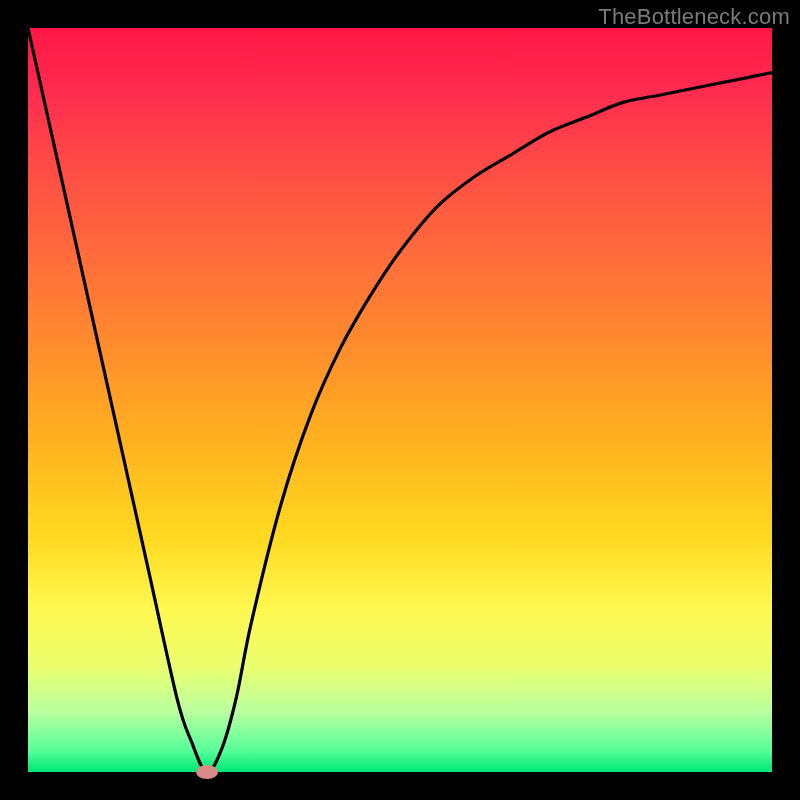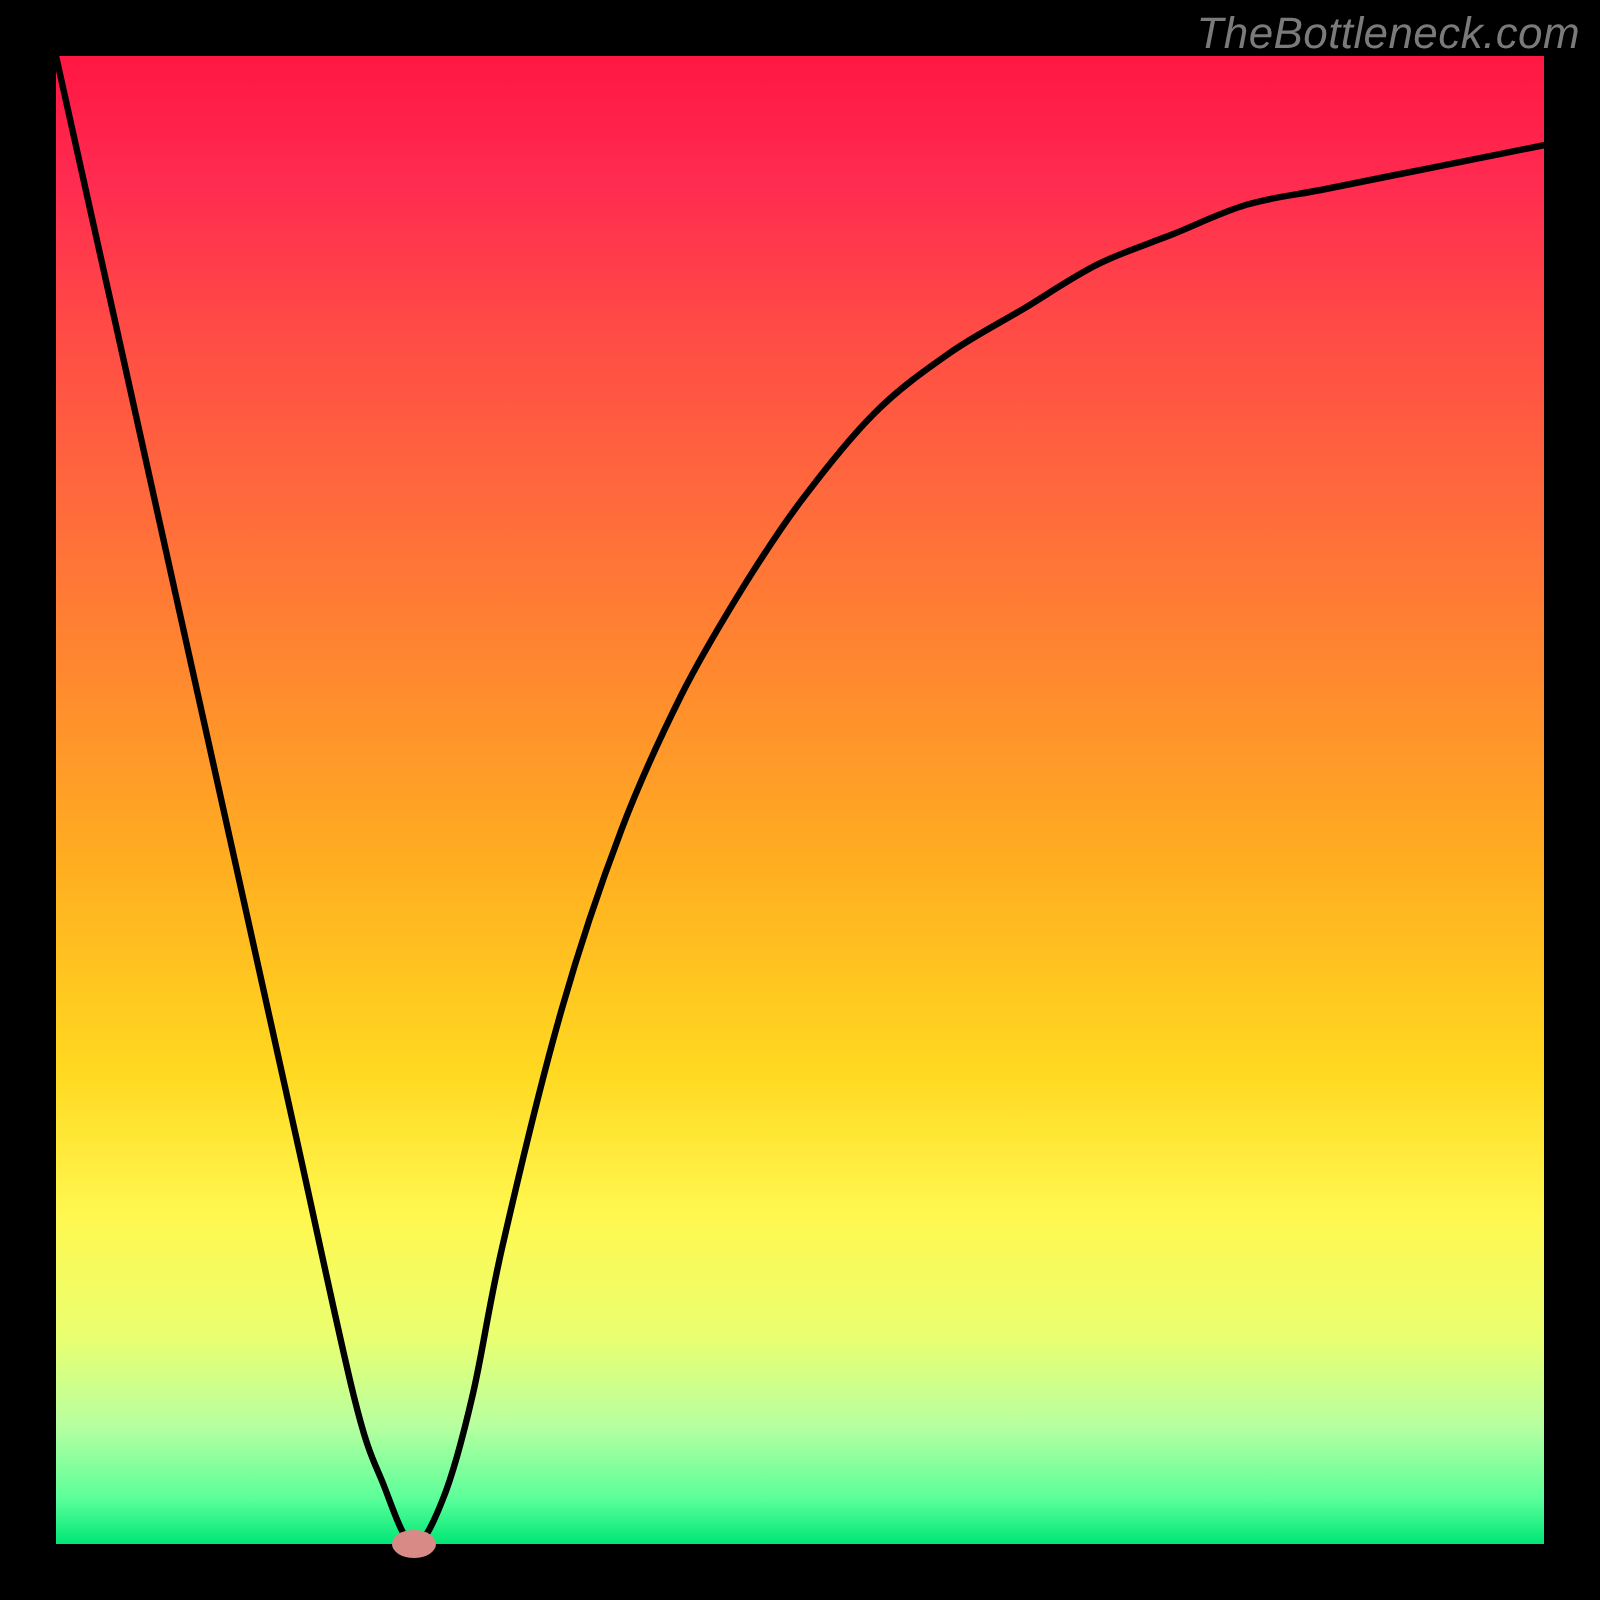--- a/index.html
+++ b/index.html
@@ -10,21 +10,20 @@
     background: #000;
     overflow: hidden;
   }
   .frame {
     position: absolute;
     left: 0;
     top: 0;
     width: 800px;
     height: 800px;
     background: #000;
-    font-style: italic;
   }
   .plot {
     position: absolute;
     left: 28px;
     top: 28px;
     width: 744px;
     height: 744px;
     
     background: linear-gradient(
       to bottom,

